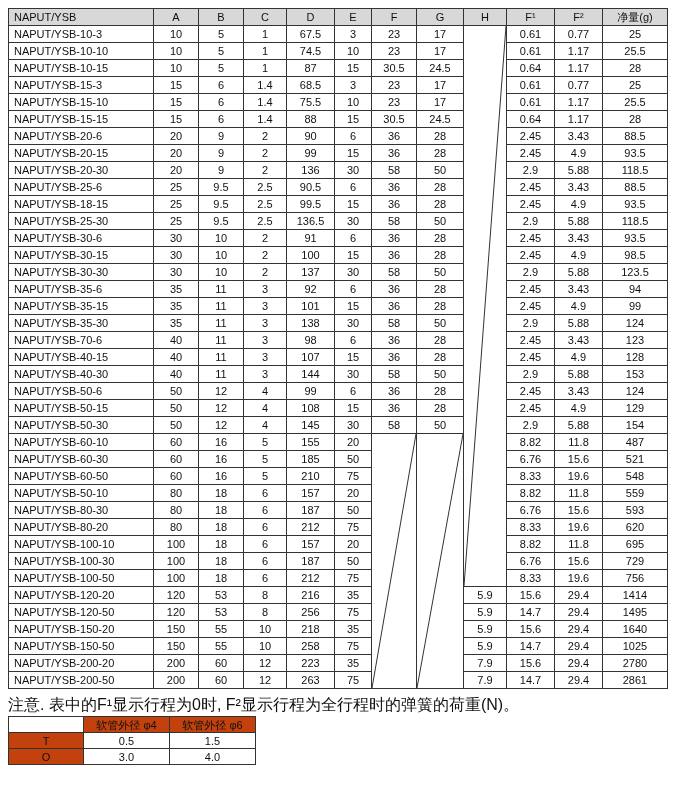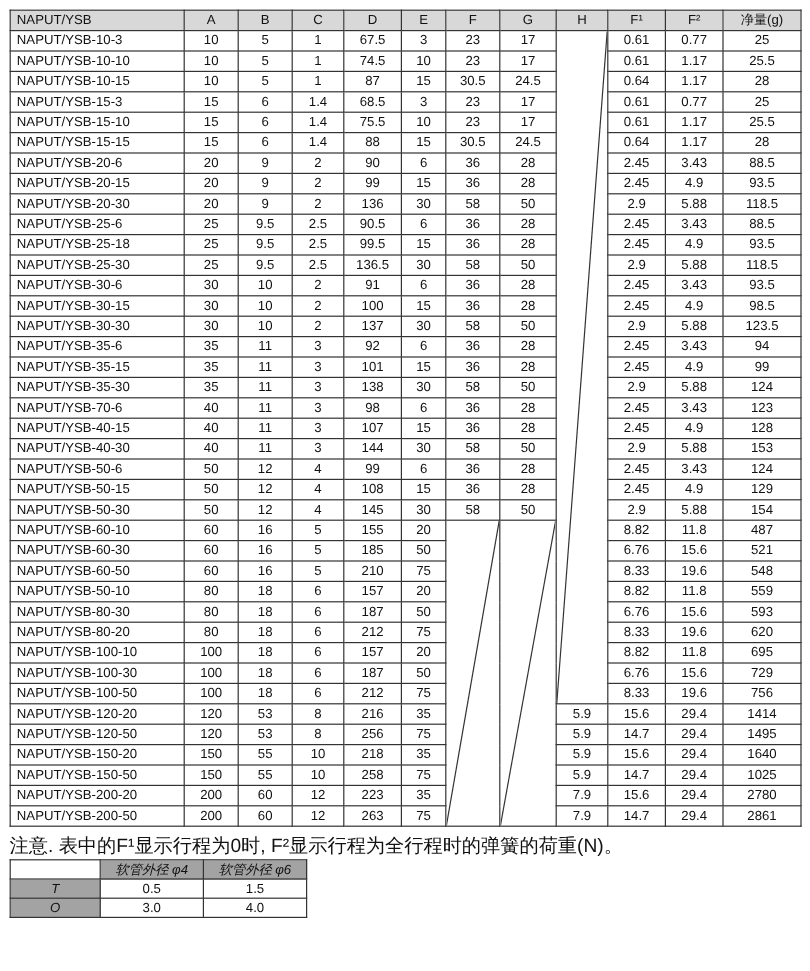--- a/index.html
+++ b/index.html
@@ -58,21 +58,21 @@
     font-size: 11px;
   }
   table.joint th, table.joint td {
     border: 1px solid #333;
     height: 16px;
     padding: 0 3px;
     text-align: center;
     font-weight: normal;
     line-height: 14px;
   }
-  table.joint .hd { background: #a3a3a3; font-style: italic; }
+  table.joint .hd { background: #c2410c; }
   table.joint .corner { background: #fff; }
   table.joint col.c0 { width: 75px; }
   table.joint col.c1 { width: 86px; }
   table.joint col.c2 { width: 86px; }
 </style>
 </head>
 <body>
 
 <div class="page">
 
@@ -237,21 +237,21 @@
           <td>2.5</td>
           <td>90.5</td>
           <td>6</td>
           <td>36</td>
           <td>28</td>
           <td>2.45</td>
           <td>3.43</td>
           <td>88.5</td>
         </tr>
         <tr>
-          <td class="model">NAPUT/YSB-25-18</td>
+          <td class="model">NAPUT/YSB-18-15</td>
           <td>25</td>
           <td>9.5</td>
           <td>2.5</td>
           <td>99.5</td>
           <td>15</td>
           <td>36</td>
           <td>28</td>
           <td>2.45</td>
           <td>4.9</td>
           <td>93.5</td>

